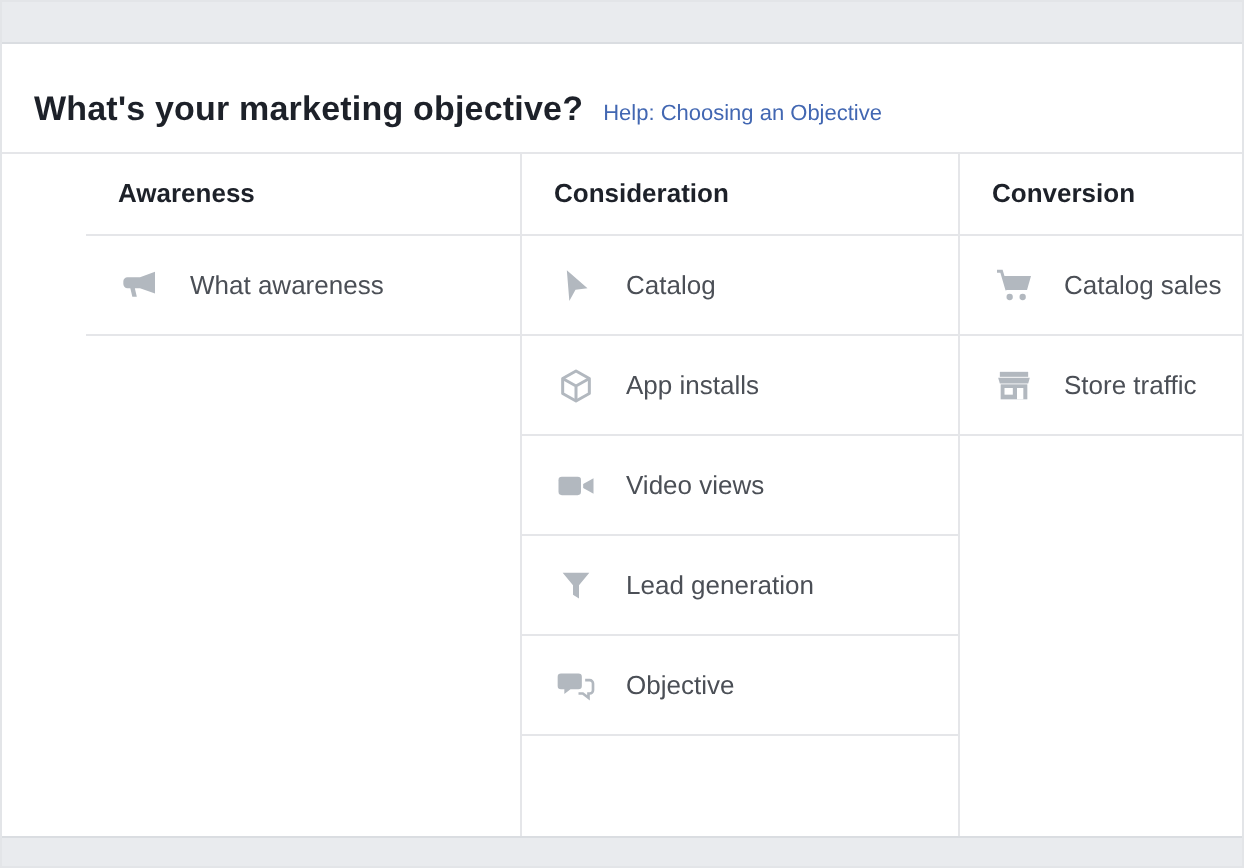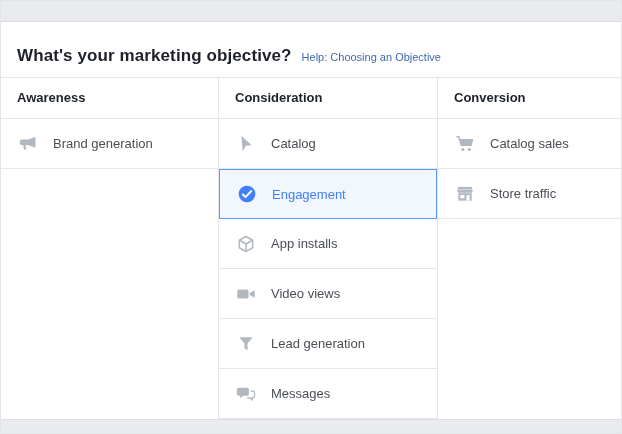--- a/index.html
+++ b/index.html
@@ -9,21 +9,21 @@
     border:1px solid #e3e5e8;background:#fff;
     display:flex;flex-direction:column;overflow:hidden;
   }
   .top-bar{height:20px;background:#e9ebee;border-bottom:1px solid #dadde1;flex:0 0 auto;}
   .title-row{display:flex;align-items:baseline;gap:10px;padding:13px 16px 11px 16px;}
   .page-title{margin:0;font-size:17px;font-weight:600;color:#1d2129;letter-spacing:.1px;text-align:center;}
   .help-link{font-size:11px;color:#4267b2;text-decoration:none;cursor:pointer;margin-top:16px;}
   .table{
     border-top:1px solid #e5e6e9;
     display:grid;grid-template-columns:217px 219px 1fr;
-    flex:0 0 auto;min-height:341px;
+    flex:0 0 auto;min-height:341px;padding-left:42px;
   }
   .col{background:#fff;}
   .col + .col{border-left:1px solid #e5e6e9;}
   .col-header{
     height:40px;line-height:40px;padding-left:16px;
     font-size:13px;font-weight:bold;color:#1d2129;
     border-bottom:1px solid #e5e6e9;
   }
   .item{
     height:50px;box-sizing:border-box;
@@ -54,46 +54,37 @@
 
     <div class="col">
       <div class="col-header">Awareness</div>
 
       <div class="item">
         <span class="icon">
           <svg viewBox="0 0 24 24">
               <path fill="#b2b8bf" d="M21 3.5v13l-9-3.2H8.9l1.2 5.2H7.4L6.2 13.3H4.5a2.5 2.5 0 0 1-2.5-2.5V9.2a2.5 2.5 0 0 1 2.5-2.5H12L21 3.5z"></path>
             </svg>
         </span>
-        <span class="label">Brand generation</span>
+        <span class="label">What awareness</span>
       </div>
 
     </div>
 
     <div class="col">
       <div class="col-header">Consideration</div>
 
       <div class="item">
         <span class="icon">
           <svg viewBox="0 0 24 24">
               <path fill="#b2b8bf" d="M6.5 2.5l12.4 10.9-7.2.8-3.7 6.8z"></path>
             </svg>
         </span>
         <span class="label">Catalog</span>
       </div>
 
-      <div class="item selected">
-        <span class="icon">
-          <svg viewBox="0 0 24 24">
-              <circle cx="12" cy="12" r="10" fill="#4080ff"></circle>
-              <path d="M7 12.6l3.2 3.2L17 8.6" stroke="#fff" stroke-width="2.4" fill="none" stroke-linecap="round" stroke-linejoin="round"></path>
-            </svg>
-        </span>
-        <span class="label">Engagement</span>
-      </div>
 
       <div class="item">
         <span class="icon">
           <svg viewBox="0 0 24 24" fill="none" stroke="#b2b8bf" stroke-width="1.8" stroke-linejoin="round">
               <path d="M12 3l8 4.5v9L12 21l-8-4.5v-9z"></path>
               <path d="M12 12l8-4.5M12 12L4 7.5M12 12v9"></path>
             </svg>
         </span>
         <span class="label">App installs</span>
       </div>
@@ -117,21 +108,21 @@
         <span class="label">Lead generation</span>
       </div>
 
       <div class="item">
         <span class="icon">
           <svg viewBox="0 0 24 24">
               <path fill="#b2b8bf" d="M3 4.5h10.5a2 2 0 0 1 2 2v5.5a2 2 0 0 1-2 2H8.7L5 16.8v-2.8H3a2 2 0 0 1-2-2V6.5a2 2 0 0 1 2-2z"></path>
               <path fill="none" stroke="#b2b8bf" stroke-width="1.6" d="M17.5 8.5h2.7a2 2 0 0 1 2 2v4a2 2 0 0 1-2 2h-.7v2.6l-3.4-2.6h-2.6"></path>
             </svg>
         </span>
-        <span class="label">Messages</span>
+        <span class="label">Objective</span>
       </div>
     </div>
 
     <div class="col">
       <div class="col-header">Conversion</div>
 
 
       <div class="item">
         <span class="icon">
           <svg viewBox="0 0 24 24">

